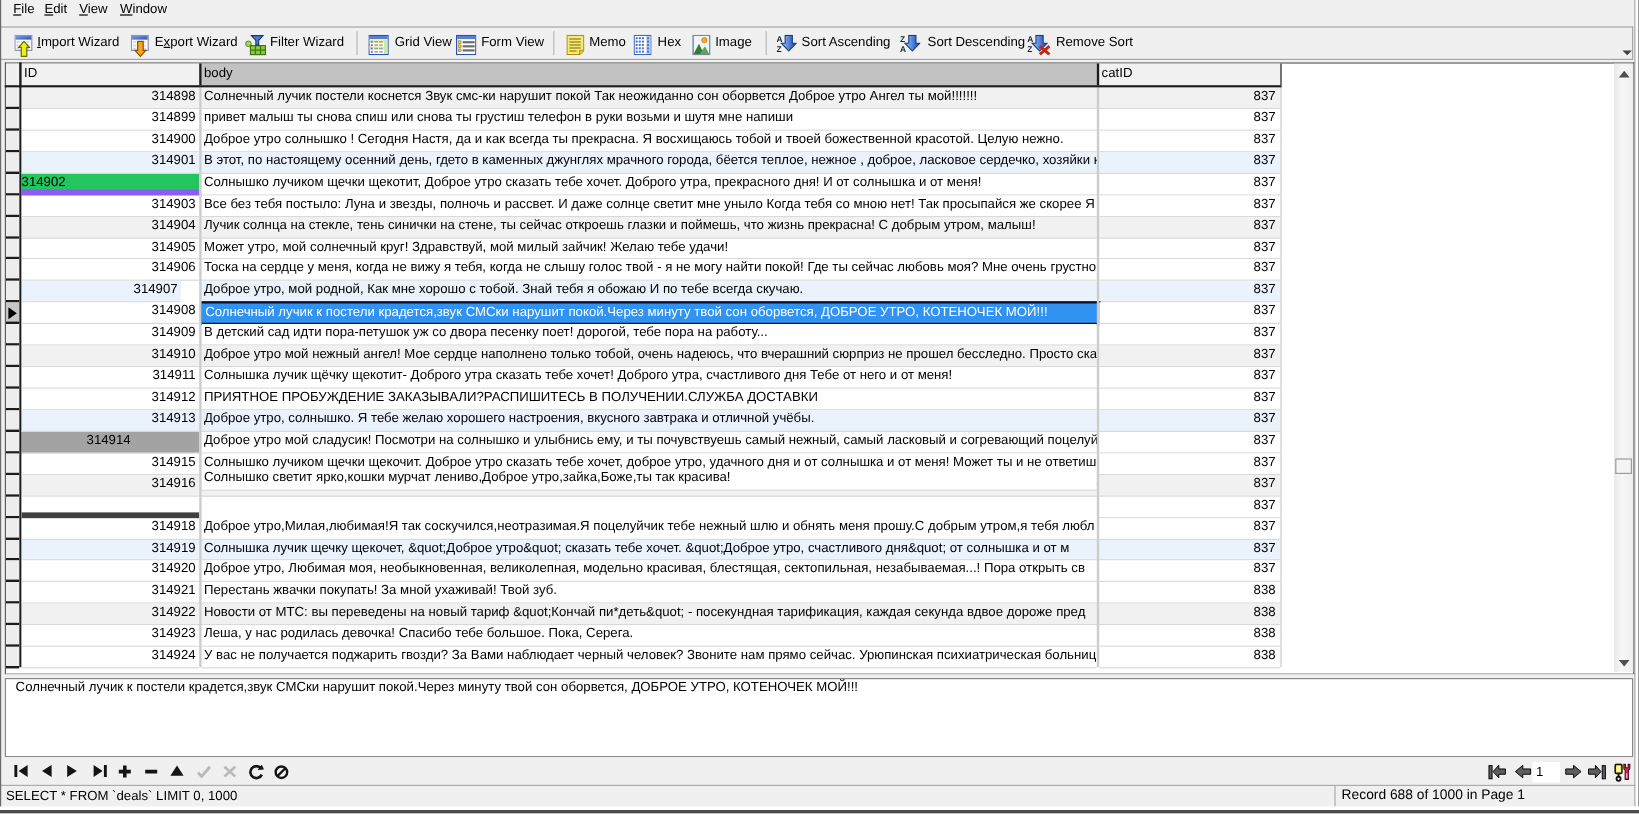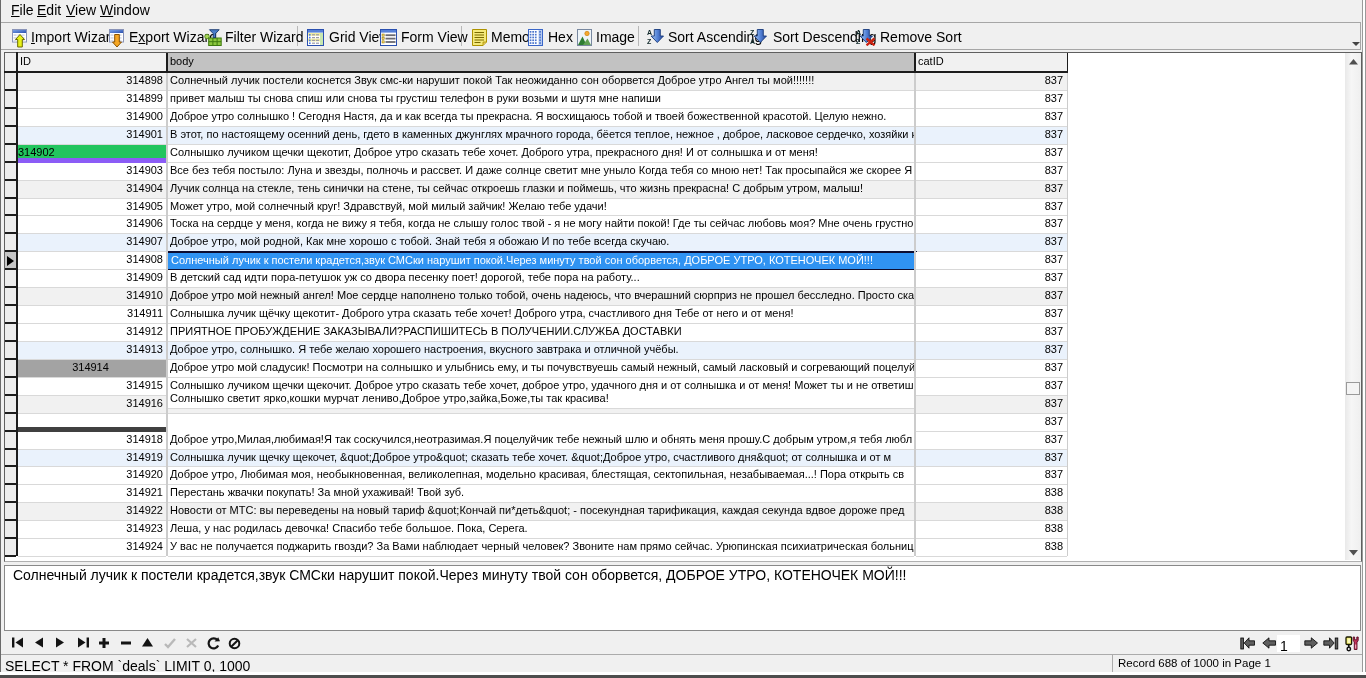--- a/index.html
+++ b/index.html
@@ -1,18 +1,18 @@
 <!DOCTYPE html>
 <html><head><meta charset="utf-8">
 <style>
 *{margin:0;padding:0;box-sizing:border-box;}
 html,body{width:1366px;height:678px;overflow:hidden;}
 body{font-family:"Liberation Sans",sans-serif;background:#f0f0f0;position:relative;font-size:11px;color:#000;}
 .abs{position:absolute;}
-.lbl{position:absolute;font-size:14px;white-space:nowrap;}
+.lbl{position:absolute;font-size:11px;white-space:nowrap;}
 .cell{position:absolute;overflow:hidden;white-space:nowrap;font-size:11px;}
 </style></head><body>
 
 <div class="lbl" style="left:11px;top:2px;"><u>F</u>ile</div>
 <div class="lbl" style="left:37px;top:2px;"><u>E</u>dit</div>
 <div class="lbl" style="left:66px;top:2px;"><u>V</u>iew</div>
 <div class="lbl" style="left:100px;top:2px;"><u>W</u>indow</div>
 <div class="abs" style="left:0;top:22px;width:1361px;height:28px;background:#f0f0f0;border-top:1px solid #a6a6a6;border-bottom:1px solid #a6a6a6;border-right:1px solid #a6a6a6;"></div>
 <div class="abs" style="left:297px;top:26px;width:1px;height:20px;background:#b8b8b8;"></div>
 <div class="abs" style="left:461px;top:26px;width:1px;height:20px;background:#b8b8b8;"></div>
@@ -235,21 +235,21 @@
 <div class="cell" style="left:916px;top:181px;width:151px;height:18px;background:#f1f1f1;border-bottom:1px solid #d9d9d9;padding:1px 4px 0 0;text-align:right;">837</div>
 <div class="abs" style="left:5px;top:199px;width:11px;height:17px;background:#ededed;border-bottom:2px solid #1c1c1c;"></div>
 <div class="cell" style="left:18px;top:199px;width:148px;height:17px;background:#ffffff;border-bottom:1px solid #d9d9d9;padding:1px 3px 0 0;text-align:right;">314905</div>
 <div class="cell" style="left:168px;top:199px;width:746px;height:17px;background:#ffffff;border-bottom:1px solid #d9d9d9;padding:1px 0 0 2px;">Может утро, мой солнечный круг! Здравствуй, мой милый зайчик! Желаю тебе удачи!</div>
 <div class="cell" style="left:916px;top:199px;width:151px;height:17px;background:#ffffff;border-bottom:1px solid #d9d9d9;padding:1px 4px 0 0;text-align:right;">837</div>
 <div class="abs" style="left:5px;top:216px;width:11px;height:18px;background:#ededed;border-bottom:2px solid #1c1c1c;"></div>
 <div class="cell" style="left:18px;top:216px;width:148px;height:18px;background:#ffffff;border-bottom:1px solid #d9d9d9;padding:1px 3px 0 0;text-align:right;">314906</div>
 <div class="cell" style="left:168px;top:216px;width:746px;height:18px;background:#ffffff;border-bottom:1px solid #d9d9d9;padding:1px 0 0 2px;">Тоска на сердце у меня, когда не вижу я тебя, когда не слышу голос твой - я не могу найти покой! Где ты сейчас любовь моя? Мне очень грустно</div>
 <div class="cell" style="left:916px;top:216px;width:151px;height:18px;background:#ffffff;border-bottom:1px solid #d9d9d9;padding:1px 4px 0 0;text-align:right;">837</div>
 <div class="abs" style="left:5px;top:234px;width:11px;height:18px;background:#ededed;border-bottom:2px solid #1c1c1c;"></div>
-<div class="cell" style="left:18px;top:234px;width:148px;height:18px;background:#eaf2fc;border-bottom:1px solid #d9d9d9;padding:1px 3px 0 0;text-align:right;">314907</div>
+<div class="cell" style="left:18px;top:234px;width:133px;height:18px;background:#eaf2fc;border-bottom:1px solid #d9d9d9;padding:1px 3px 0 0;text-align:right;">314907</div>
 <div class="cell" style="left:168px;top:234px;width:746px;height:18px;background:#eaf2fc;border-bottom:1px solid #d9d9d9;padding:1px 0 0 2px;">Доброе утро, мой родной, Как мне хорошо с тобой. Знай тебя я обожаю И по тебе всегда скучаю.</div>
 <div class="cell" style="left:916px;top:234px;width:151px;height:18px;background:#eaf2fc;border-bottom:1px solid #d9d9d9;padding:1px 4px 0 0;text-align:right;">837</div>
 <div class="abs" style="left:5px;top:252px;width:11px;height:18px;background:#c6c6c6;border-bottom:2px solid #1c1c1c;"></div>
 <svg class="abs" style="left:6px;top:256px;" width="9" height="10">
     <polygon points="1,0 8,5 1,10" fill="#000"></polygon>
   </svg>
 <div class="cell" style="left:18px;top:252px;width:148px;height:18px;background:#ffffff;border-bottom:1px solid #d9d9d9;padding:1px 3px 0 0;text-align:right;">314908</div>
 <div class="cell" style="left:167px;top:251px;width:750px;height:20px;background:#3093f2;border:2px solid #0d0d30;border-left-width:1px;padding:1px 0 0 3px;color:#fff;">Солнечный лучик к постели крадется,звук СМСки нарушит покой.Через минуту твой сон оборвется, ДОБРОЕ УТРО, КОТЕНОЧЕК МОЙ!!!</div>
 <div class="cell" style="left:916px;top:252px;width:151px;height:18px;background:#ffffff;border-bottom:1px solid #d9d9d9;padding:1px 4px 0 0;text-align:right;">837</div>
 <div class="abs" style="left:5px;top:270px;width:11px;height:18px;background:#ededed;border-bottom:2px solid #1c1c1c;"></div>

